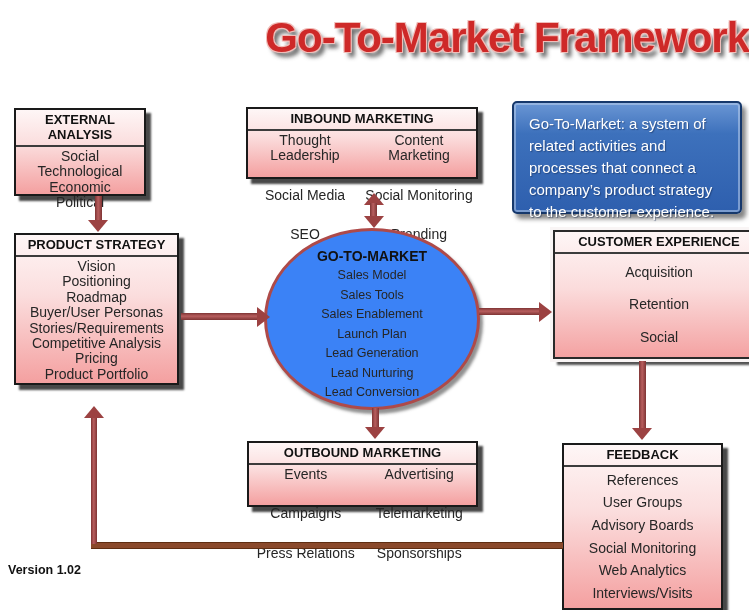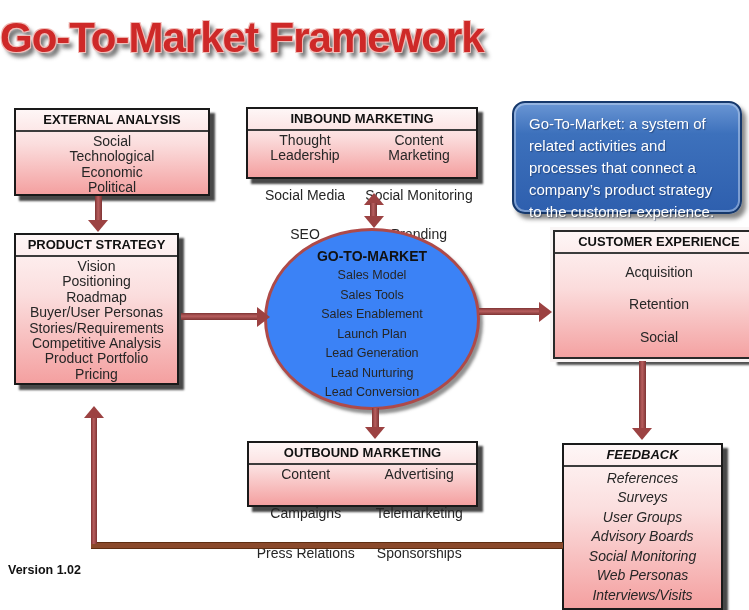--- a/index.html
+++ b/index.html
@@ -1,63 +1,63 @@
 <!DOCTYPE html>
 <html><head>
 <meta charset="utf-8">
 <style>
   html,body{margin:0;padding:0;background:#ffffff;}
   .canvas{position:relative;width:749px;height:610px;overflow:hidden;background:#ffffff;
           font-family:"Liberation Sans",sans-serif;color:#262626;}
 
   
-  .main-title{position:absolute;left:0;right:0;top:14px;text-align:left;
+  .main-title{position:absolute;left:0;right:0;top:14px;text-align:right;
     font-size:42px;font-weight:700;letter-spacing:-1px;color:#ce2928;
     text-shadow:-1px -1px 0 #f0bdb9,1px -1px 0 #f0bdb9,-1px 1px 0 #f0bdb9,1px 1px 0 #f0bdb9,
                 4px 5px 4px rgba(85,85,85,.9);}
 
   
   .pinkbox{position:absolute;box-sizing:border-box;border:2px solid #1a1a1a;
     background:linear-gradient(180deg,#fef6f6 0%,#fbdede 40%,#f4a0a0 100%);
     box-shadow:5px 5px 2px rgba(40,40,40,.85);display:flex;flex-direction:column;}
   .box-header{flex:0 0 auto;text-align:center;font-weight:700;font-size:13px;
     padding:2px 0 3px;border-bottom:2px solid #3c3c3c;color:#111;}
   .box-items{flex:1 1 auto;display:flex;flex-direction:column;justify-content:space-around;
     padding:2px 0 3px;}
   .bi{text-align:center;font-size:14px;line-height:1.1;color:#262626;}
   .cols{flex:1 1 auto;display:flex;}
   .col{flex:1;display:flex;flex-direction:column;justify-content:space-around;padding:2px 0 4px;gap:24px;}
 
   
-  .box-external{left:14px;top:108px;width:196px;height:88px;}
+  .box-external{left:14px;top:108px;width:132px;height:88px;}
   .box-inbound{left:246px;top:107px;width:232px;height:72px;}
   .box-product{left:14px;top:233px;width:165px;height:152px;}
   .box-outbound{left:247px;top:441px;width:231px;height:66px;}
-  .box-feedback{left:562px;top:443px;width:161px;height:167px;font-style:italic;}
+  .box-feedback{left:562px;top:443px;width:161px;height:167px;}
 
   
   .ce-frame{position:absolute;left:552px;top:229px;width:214px;height:131px;box-sizing:border-box;
     background:#b45f5f;border:1px solid #7d3535;box-shadow:5px 5px 2px rgba(40,40,40,.8);
     padding:0;}
   .ce-inner{width:100%;height:100%;box-sizing:border-box;border:2px solid #2a2a2a;
     outline:3px solid #f9f5f5;
     background:linear-gradient(180deg,#fef6f6 0%,#fbdcdc 45%,#f4a2a2 100%);
     display:flex;flex-direction:column;}
 
   
   .gtm-ellipse{position:absolute;left:264px;top:228px;width:216px;height:182px;box-sizing:border-box;
     border-radius:50%;background:#3b82f6;border:3px solid #ae4a49;
     box-shadow:3px 4px 3px rgba(55,55,55,.55);
     display:flex;flex-direction:column;align-items:center;padding-top:17px;}
   .gtm-title{font-size:14px;font-weight:700;color:#111;margin-bottom:2px;}
   .gtm-item{font-size:12.5px;line-height:19.5px;color:#262626;text-align:center;}
 
   
   .note-box{position:absolute;left:512px;top:101px;width:230px;height:113px;box-sizing:border-box;
-    border-radius:13px;border:2px solid #16386b;
+    border-radius:5px;border:2px solid #16386b;
     background:linear-gradient(180deg,#6a96d4 0%,#3d71bc 28%,#2e5fae 100%);
     box-shadow:inset 0 0 0 2px rgba(185,205,235,.55),4px 5px 4px rgba(70,70,70,.65);
     color:#ffffff;font-size:15px;line-height:1.47;padding:10px 12px 10px 15px;
     text-shadow:1px 1px 1px rgba(20,40,80,.5);}
 
   
   .shaft-v{position:absolute;width:7px;
     background:linear-gradient(90deg,#7e3434,#b85e5e 45%,#7e3434);}
   .shaft-h{position:absolute;height:7px;
     background:linear-gradient(180deg,#7e3434,#b85e5e 45%,#7e3434);}
@@ -111,22 +111,22 @@
 
   <div class="pinkbox box-product">
     <div class="box-header">PRODUCT STRATEGY</div>
     <div class="box-items">
       <div class="bi">Vision</div>
       <div class="bi">Positioning</div>
       <div class="bi">Roadmap</div>
       <div class="bi">Buyer/User Personas</div>
       <div class="bi">Stories/Requirements</div>
       <div class="bi">Competitive Analysis</div>
+      <div class="bi">Pricing</div>
       <div class="bi">Product Portfolio</div>
-      <div class="bi">Pricing</div>
     </div>
   </div>
 
   <div class="gtm-ellipse">
     <div class="gtm-title">GO-TO-MARKET</div>
     <div class="gtm-item">Sales Model</div>
     <div class="gtm-item">Sales Tools</div>
     <div class="gtm-item">Sales Enablement</div>
     <div class="gtm-item">Launch Plan</div>
     <div class="gtm-item">Lead  Generation</div>
@@ -142,41 +142,40 @@
         <div class="bi">Retention</div>
         <div class="bi">Social</div>
       </div>
     </div>
   </div>
 
   <div class="pinkbox box-outbound">
     <div class="box-header">OUTBOUND MARKETING</div>
     <div class="cols">
       <div class="col">
-        <div class="bi">Content</div>
+        <div class="bi">Events</div>
         <div class="bi">Campaigns</div>
         <div class="bi">Press Relations</div>
       </div>
       <div class="col">
         <div class="bi">Advertising</div>
         <div class="bi">Telemarketing</div>
         <div class="bi">Sponsorships</div>
       </div>
     </div>
   </div>
 
   <div class="pinkbox box-feedback">
     <div class="box-header">FEEDBACK</div>
     <div class="box-items">
       <div class="bi">References</div>
-      <div class="bi">Surveys</div>
       <div class="bi">User Groups</div>
       <div class="bi">Advisory Boards</div>
       <div class="bi">Social  Monitoring</div>
-      <div class="bi">Web Personas</div>
+      <div class="bi">Web Analytics</div>
       <div class="bi">Interviews/Visits</div>
     </div>
   </div>
 
   <div>
     <div class="shaft-v" style="left:95px;top:196px;height:26px;"></div>
     <div class="head head-down" style="left:88px;top:220px;"></div>
   </div>
 
   <div>

